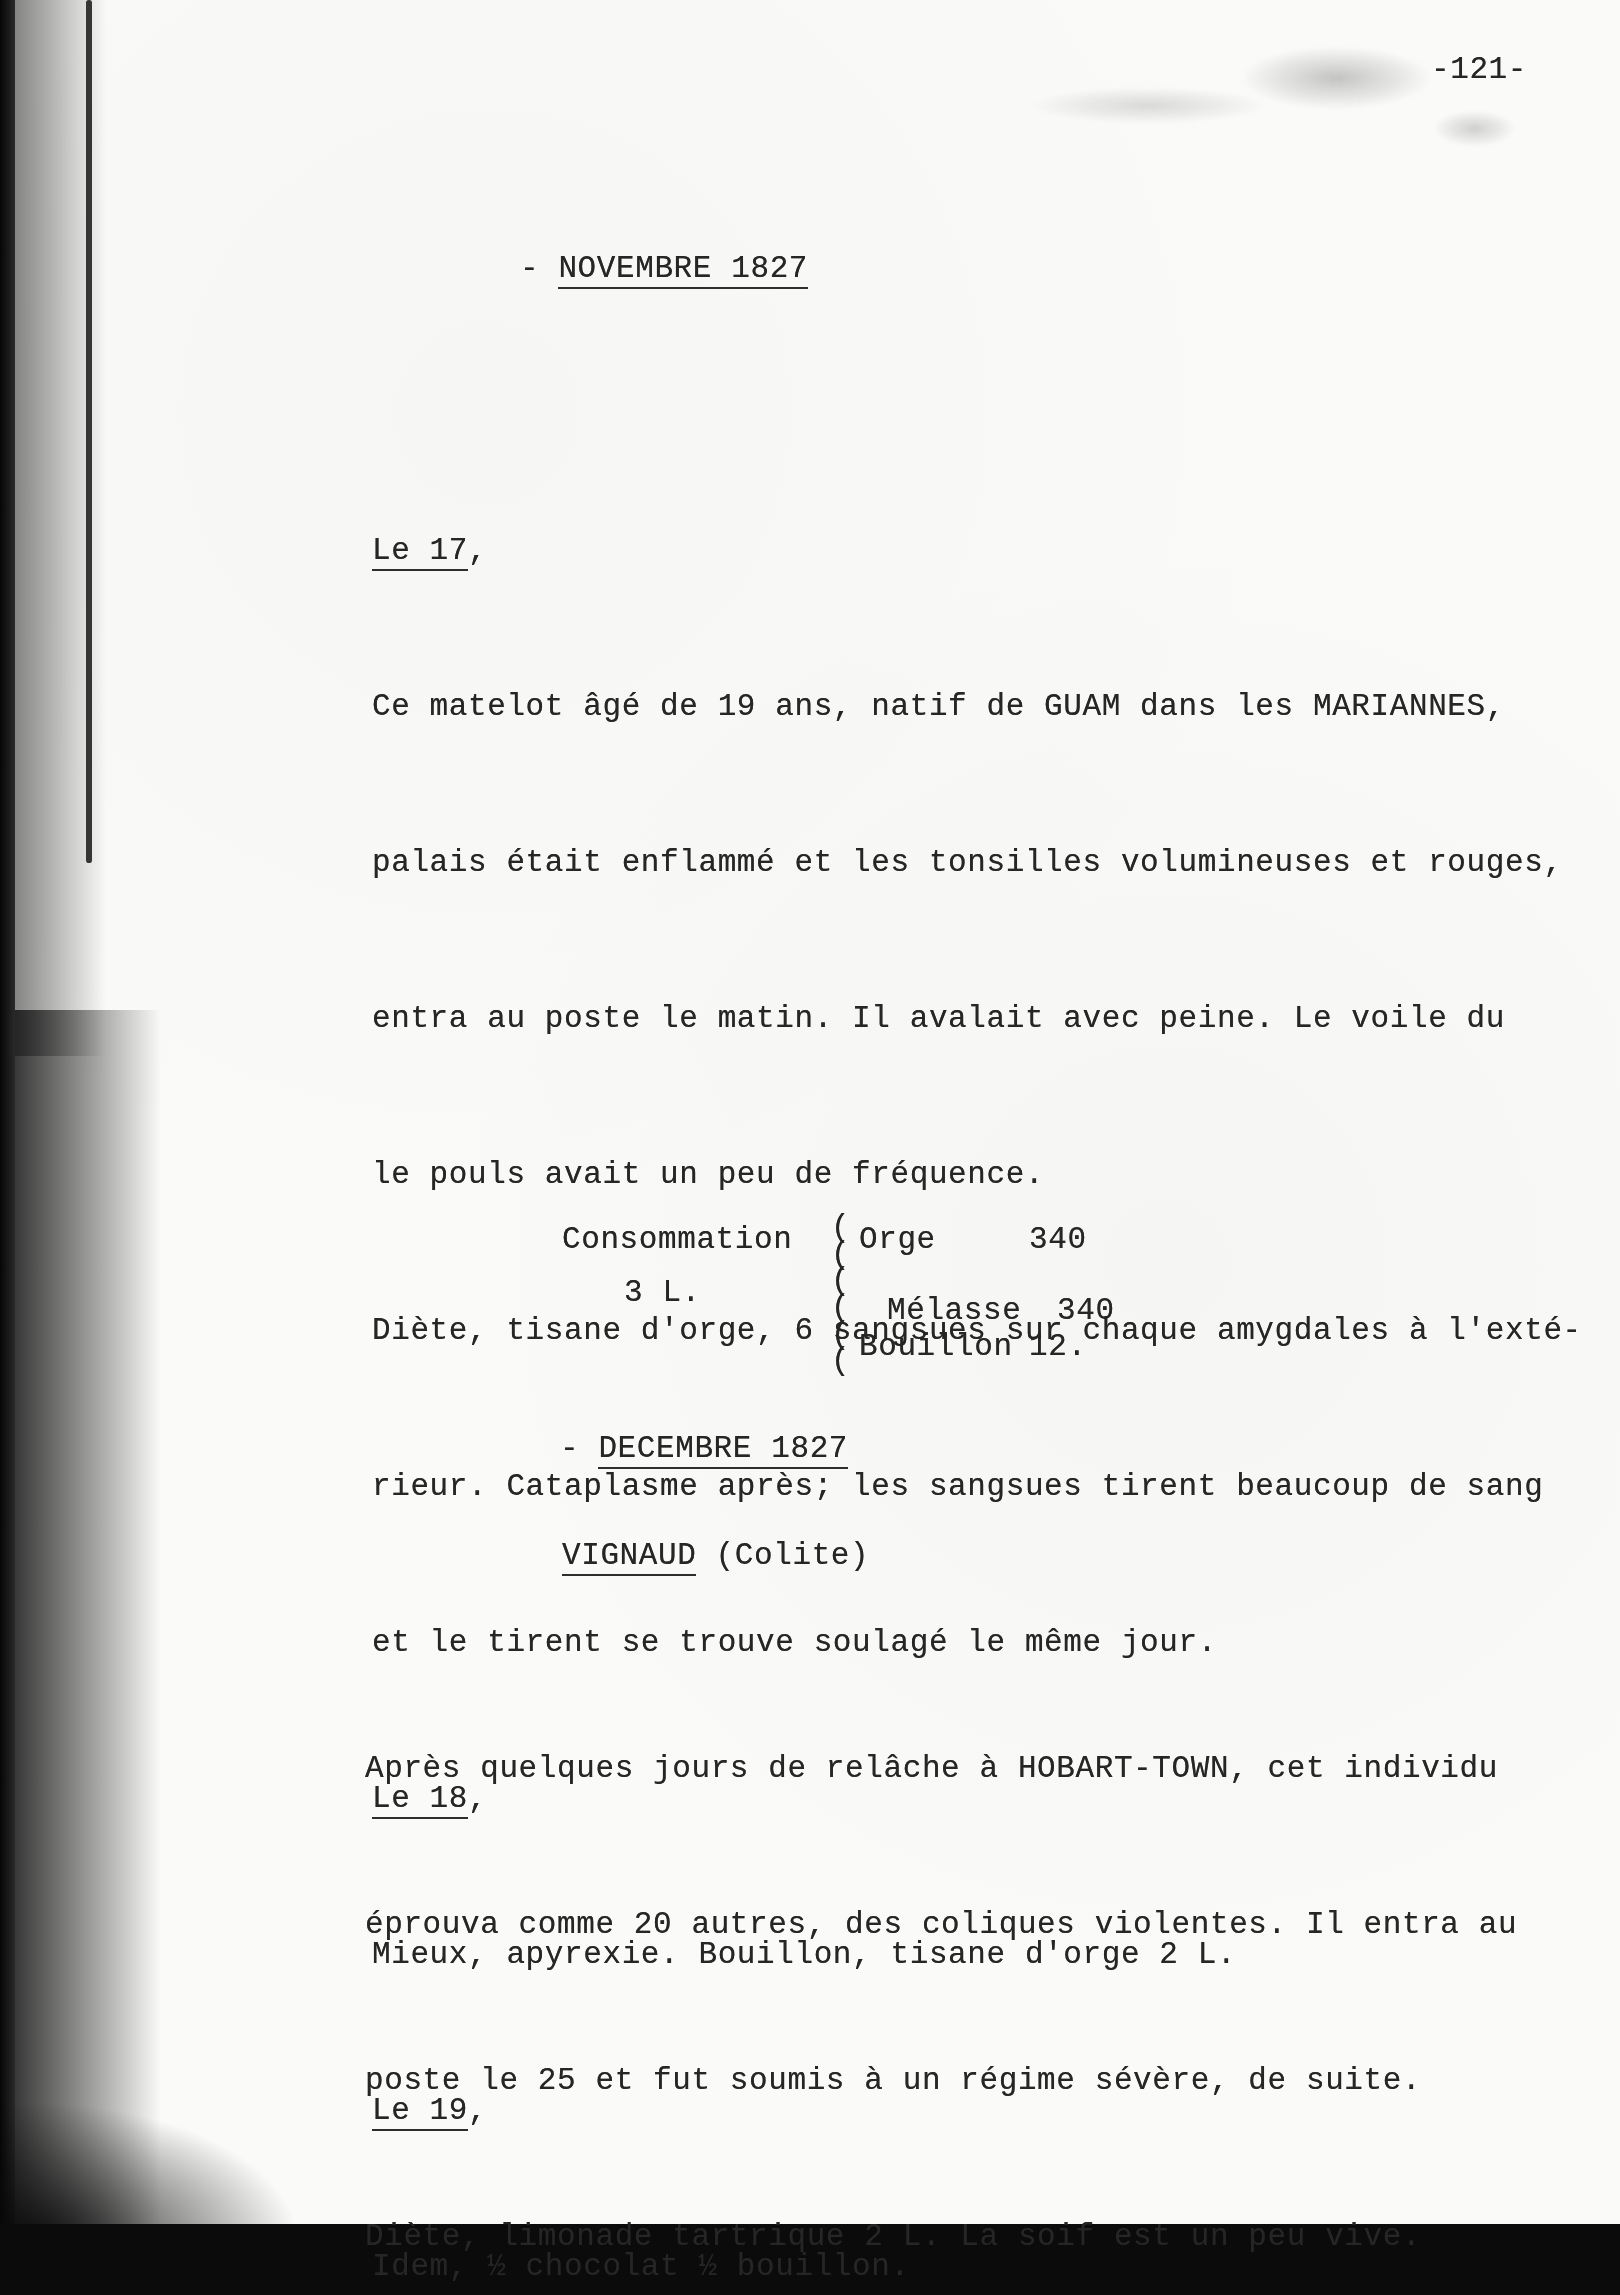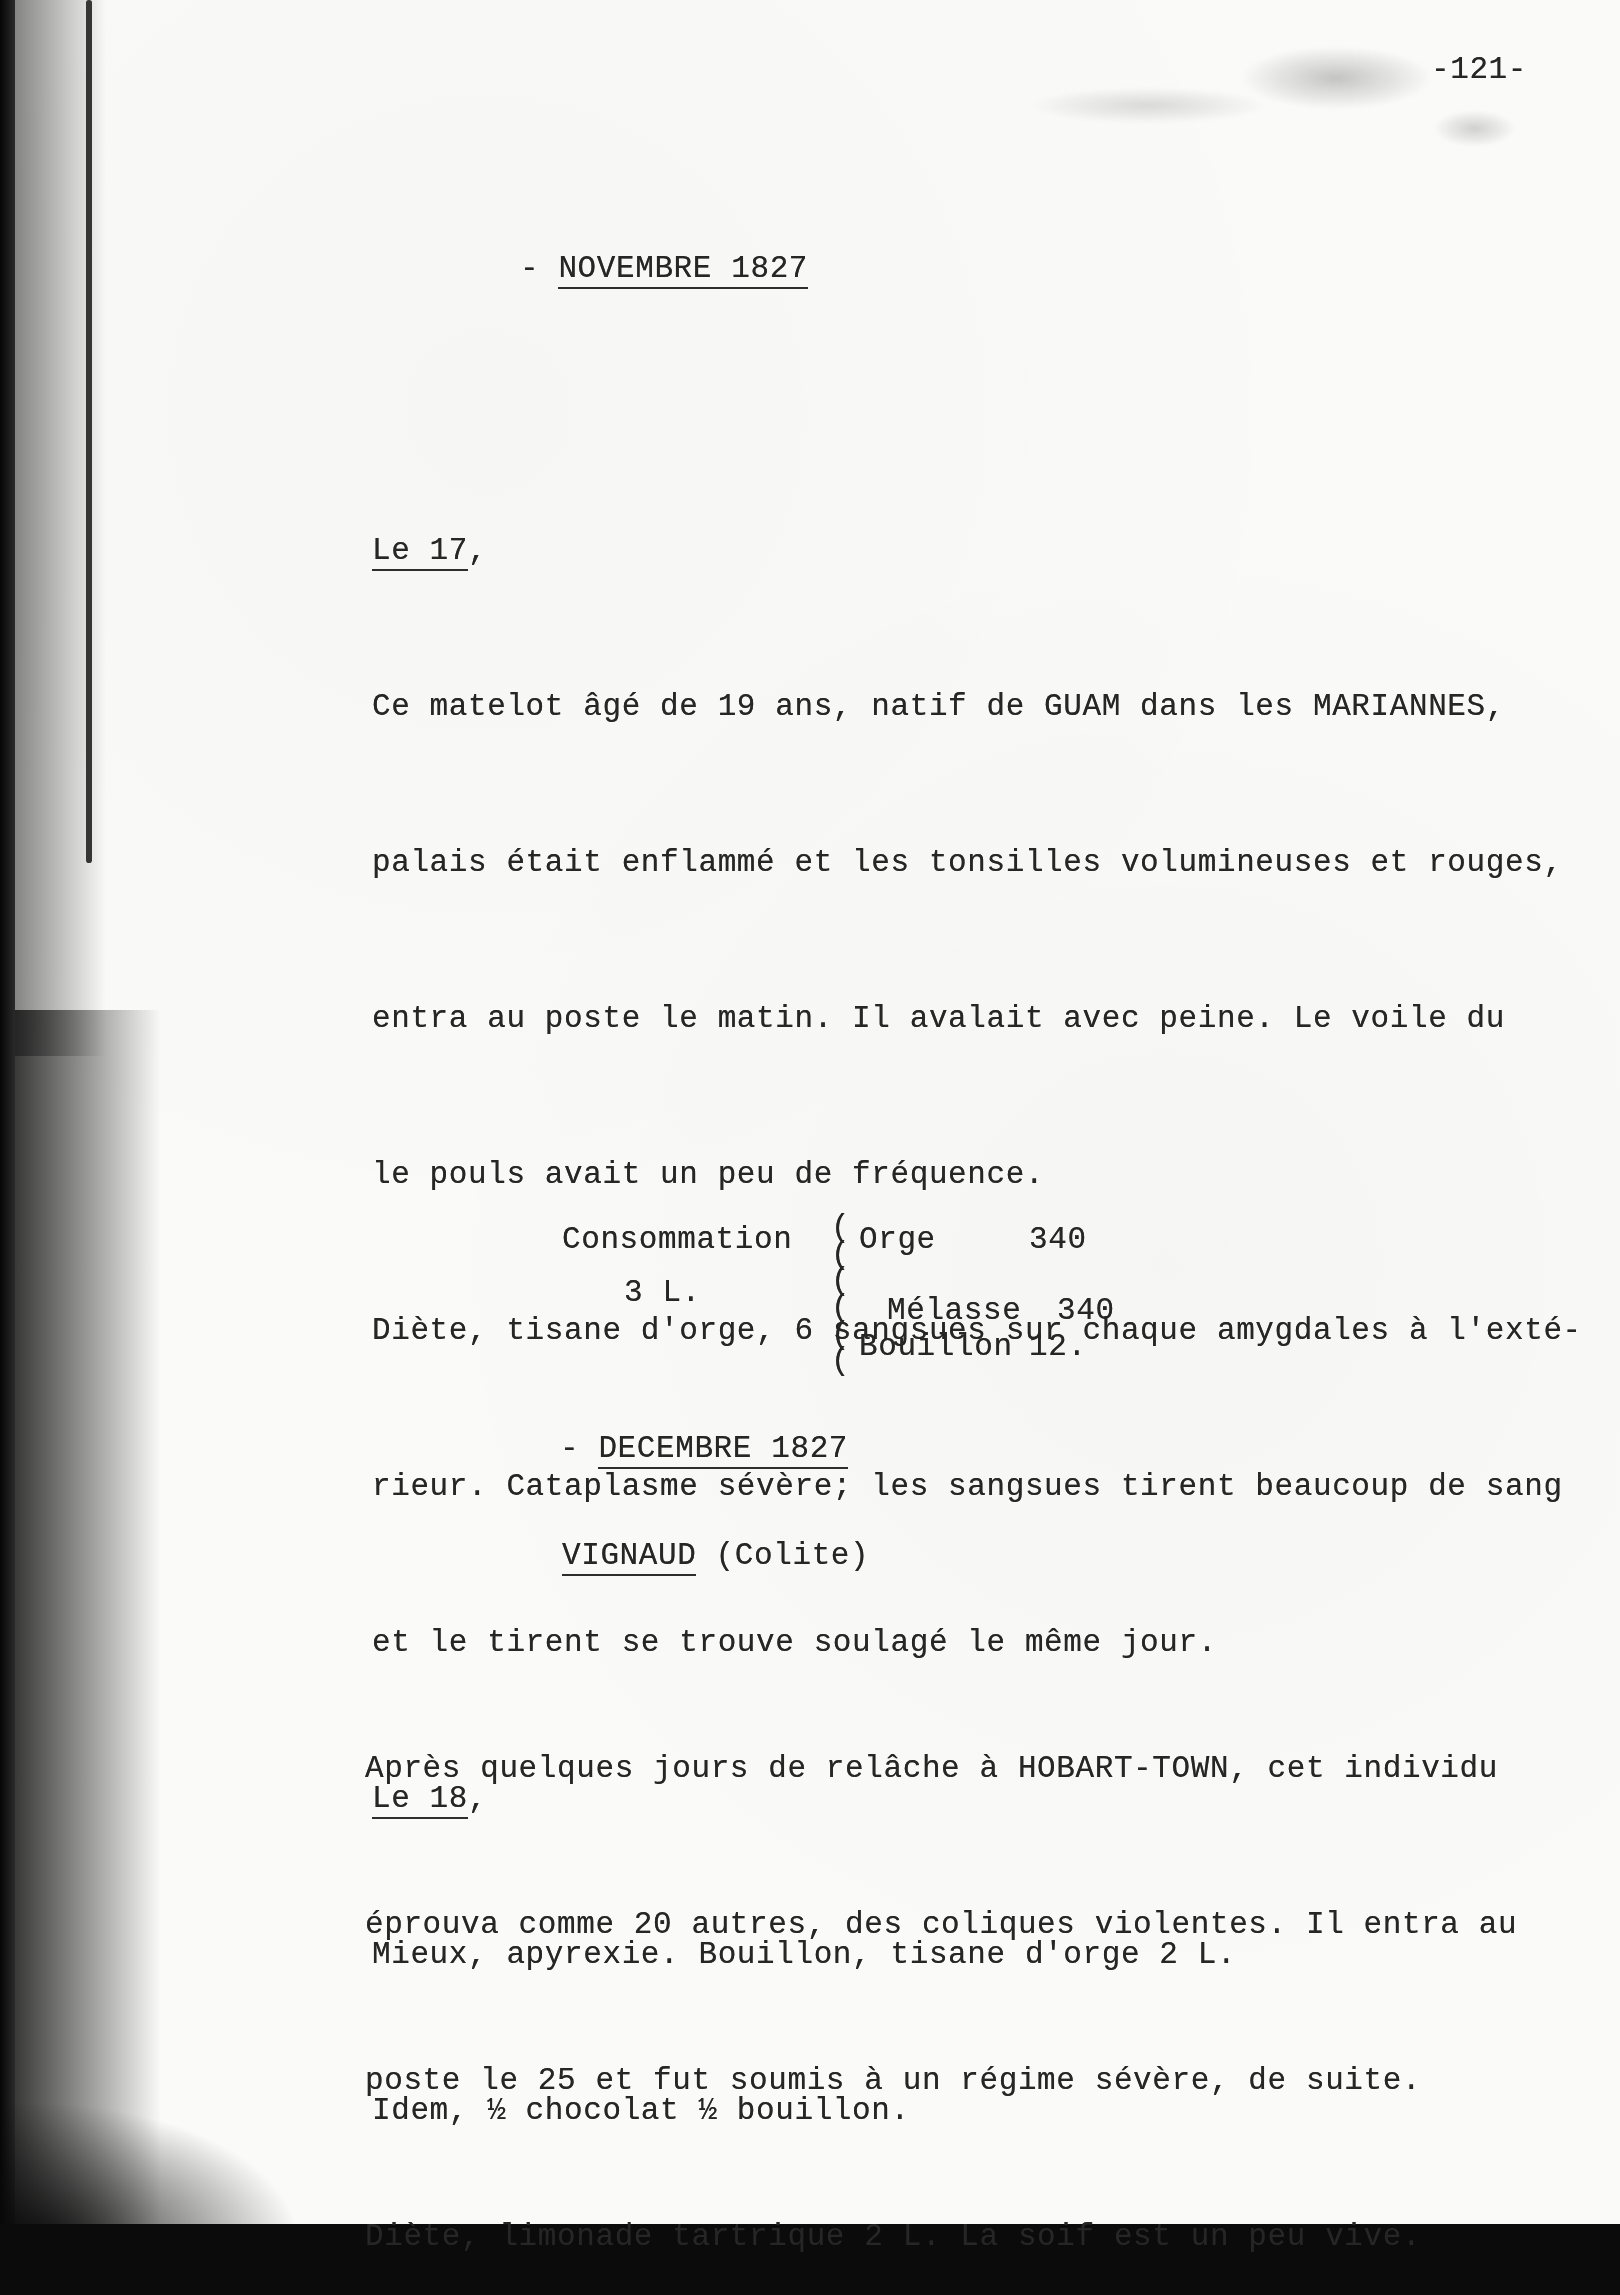--- a/index.html
+++ b/index.html
@@ -84,24 +84,25 @@
   <div class="abs txt heading-nov line"><span>- </span><span class="u">NOVEMBRE 1827</span></div>
 
 
   <div class="abs txt flow-nov">
     <div class="line"><span class="u">Le 17</span><span>,</span></div>
     <div class="line">Ce matelot âgé de 19 ans, natif de GUAM dans les MARIANNES,</div>
     <div class="line">palais était enflammé et les tonsilles volumineuses et rouges,</div>
     <div class="line">entra au poste le matin. Il avalait avec peine. Le voile du</div>
     <div class="line">le pouls avait un peu de fréquence.</div>
     <div class="line">Diète, tisane d'orge, 6 sangsues sur chaque amygdales à l'exté-</div>
-    <div class="line">rieur. Cataplasme sévère; les sangsues tirent beaucoup de sang</div>
+    <div class="line">rieur. Cataplasme après; les sangsues tirent beaucoup de sang</div>
     <div class="line">et le tirent se trouve soulagé le même jour.</div>
     <div class="line"><span class="u">Le 18</span><span>,</span></div>
     <div class="line">Mieux, apyrexie. Bouillon, tisane d'orge 2 L.</div>
+    <div class="line"><span class="u">Le 19</span><span>,</span></div>
     <div class="line">Idem, ½ chocolat ½ bouillon.</div>
     
     
   </div>
 
   <div class="abs txt consumption">
     <div class="c-label">Consommation</div>
     <div class="c-qty">3 L.</div>
     <div class="c-paren cp0">(</div>
     <div class="c-paren cp1">(</div>

